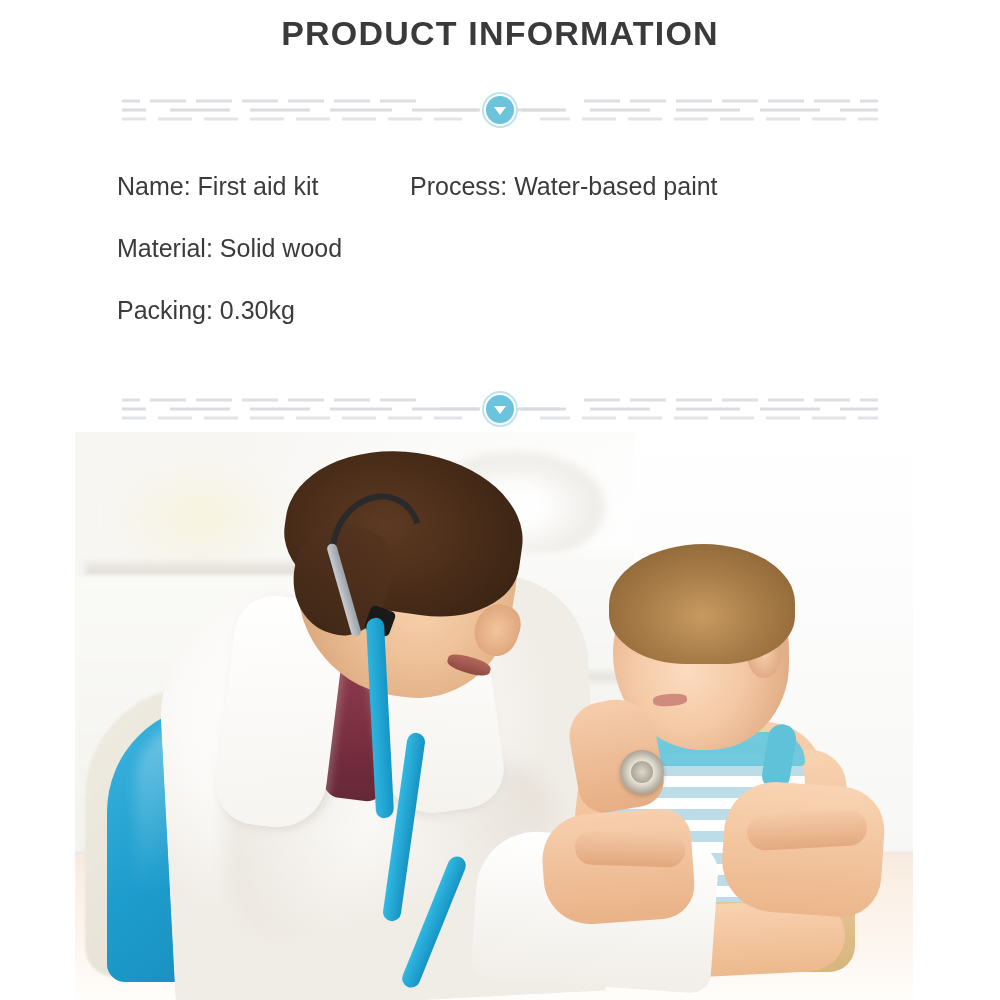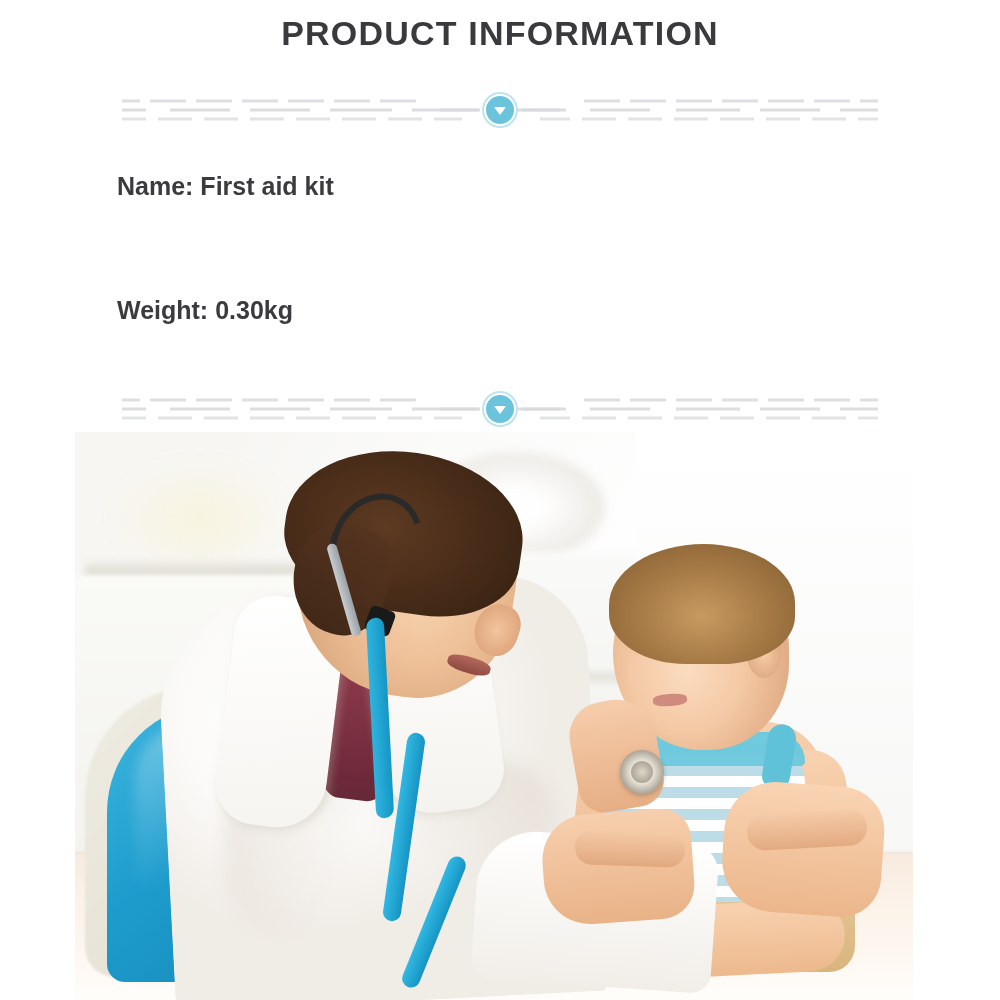--- a/index.html
+++ b/index.html
@@ -39,21 +39,21 @@
   }
   .badge .chev{
     width:0;height:0;
     border-left:6px solid transparent;
     border-right:6px solid transparent;
     border-top:8px solid #ffffff;
     margin-top:1px;
   }
 
   
-  .specs{position:absolute;left:117px;top:155px;width:800px;font-weight:bold;}
+  .specs{position:absolute;left:117px;top:155px;width:800px;}
   .spec-row{
     display:flex;
     height:62px;
     align-items:center;
   }
   .spec-cell{
     font-size:25px;
     color:#3b3b3d;
     white-space:nowrap;
   }
@@ -482,27 +482,29 @@
   </div>
   <div class="badge">
     <span class="chev"></span>
   </div>
 </div>
 
 <div class="specs">
 
   <div class="spec-row">
     <div class="spec-cell left">Name: First aid kit</div>
+    <div class="spec-cell right">Process: Water-based paint</div>
   </div>
 
   <div class="spec-row">
+    <div class="spec-cell right">Material: Solid wood</div>
   </div>
 
   <div class="spec-row">
-    <div class="spec-cell left">Weight: 0.30kg</div>
+    <div class="spec-cell left">Packing: 0.30kg</div>
   </div>
 
 </div>
 
 <div class="divider" style="top:387px;">
   <div class="dash-wrap">
     <svg width="1000" height="44" viewBox="0 0 1000 44" xmlns="http://www.w3.org/2000/svg">
       <g stroke="#d9dade" stroke-width="3" stroke-linecap="butt">
         <g opacity="0.85">
           <line x1="122" y1="13" x2="140" y2="13"></line>

